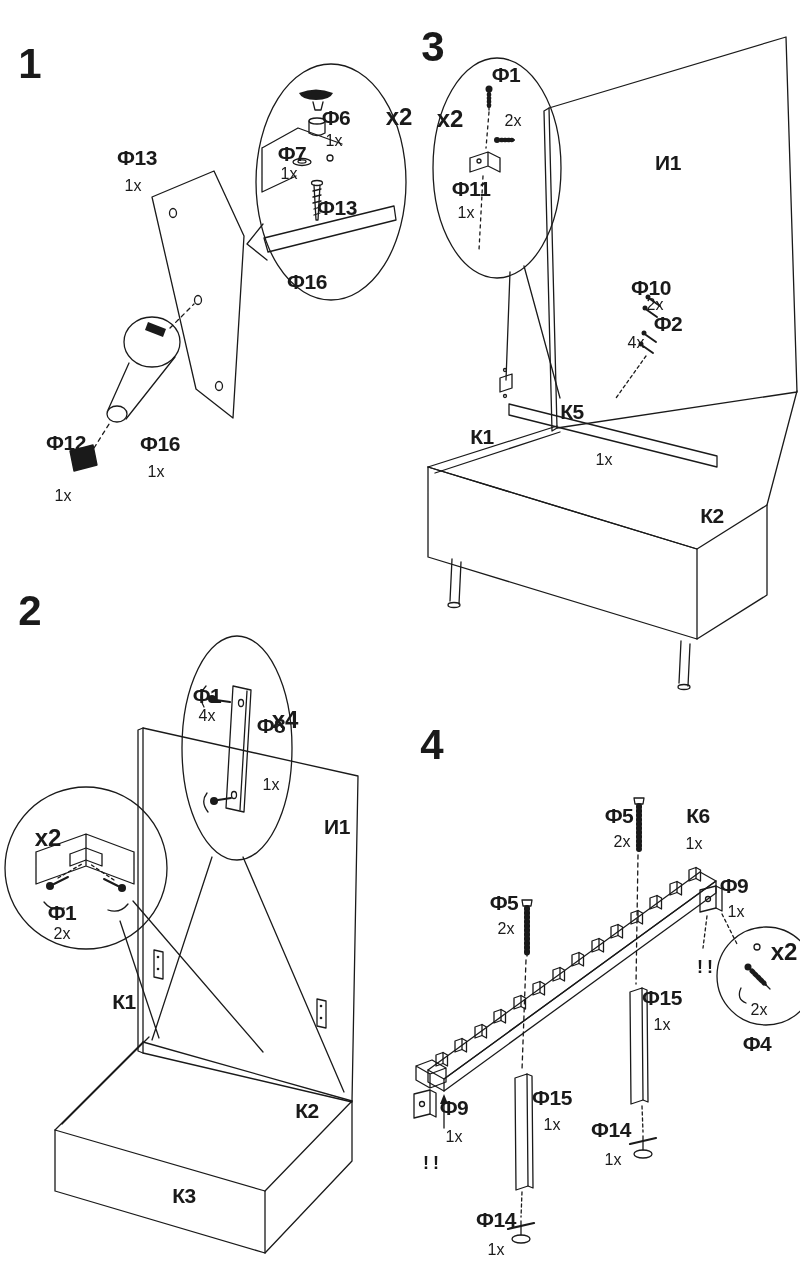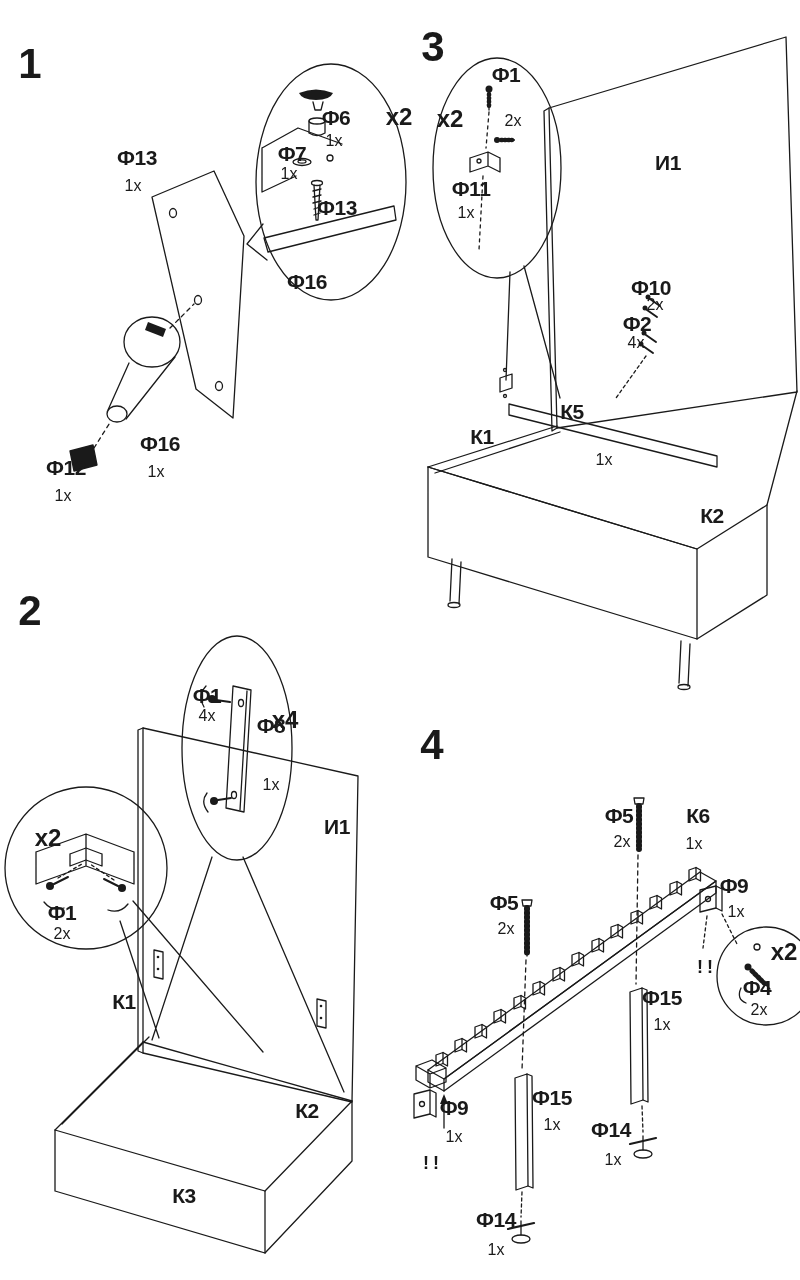--- a/index.html
+++ b/index.html
@@ -252,42 +252,42 @@
       </g>
     </g>
   </svg>
 
   <div>
     <div class="lbl stepnum" style="left:30px;top:64px">1</div>
     <div class="lbl part" style="left:137px;top:157px">Ф13</div>
     <div class="lbl qty" style="left:133px;top:186px">1x</div>
     <div class="lbl part" style="left:160px;top:443px">Ф16</div>
     <div class="lbl qty" style="left:156px;top:472px">1x</div>
-    <div class="lbl part" style="left:66px;top:467px">Ф12</div>
+    <div class="lbl part" style="left:66px;top:442px">Ф12</div>
     <div class="lbl qty" style="left:63px;top:496px">1x</div>
     <div class="lbl mult" style="left:399px;top:117px">x2</div>
     <div class="lbl part" style="left:336px;top:117px">Ф6</div>
     <div class="lbl qty" style="left:334px;top:141px">1x</div>
     <div class="lbl part" style="left:292px;top:153px">Ф7</div>
     <div class="lbl qty" style="left:289px;top:174px">1x</div>
     <div class="lbl part" style="left:337px;top:207px">Ф13</div>
     <div class="lbl part" style="left:307px;top:281px">Ф16</div>
   </div>
 
   <div>
     <div class="lbl stepnum" style="left:433px;top:47px">3</div>
     <div class="lbl part" style="left:506px;top:74px">Ф1</div>
     <div class="lbl qty" style="left:513px;top:121px">2x</div>
     <div class="lbl mult" style="left:450px;top:119px">x2</div>
     <div class="lbl part" style="left:471px;top:188px">Ф11</div>
     <div class="lbl qty" style="left:466px;top:213px">1x</div>
     <div class="lbl part" style="left:668px;top:162px">И1</div>
     <div class="lbl part" style="left:651px;top:287px">Ф10</div>
     <div class="lbl qty" style="left:655px;top:305px">2x</div>
-    <div class="lbl part" style="left:637px;top:323px">Ф2</div>
+    <div class="lbl part" style="left:668px;top:323px">Ф2</div>
     <div class="lbl qty" style="left:636px;top:343px">4x</div>
     <div class="lbl part" style="left:572px;top:411px">К5</div>
     <div class="lbl qty" style="left:604px;top:460px">1x</div>
     <div class="lbl part" style="left:482px;top:436px">К1</div>
     <div class="lbl part" style="left:712px;top:515px">К2</div>
   </div>
 
   <div>
     <div class="lbl stepnum" style="left:30px;top:611px">2</div>
     <div class="lbl part" style="left:207px;top:695px">Ф1</div>
@@ -318,19 +318,19 @@
     <div class="lbl qty" style="left:662px;top:1025px">1x</div>
     <div class="lbl part" style="left:552px;top:1097px">Ф15</div>
     <div class="lbl qty" style="left:552px;top:1125px">1x</div>
     <div class="lbl part" style="left:611px;top:1129px">Ф14</div>
     <div class="lbl qty" style="left:613px;top:1160px">1x</div>
     <div class="lbl part" style="left:454px;top:1107px">Ф9</div>
     <div class="lbl qty" style="left:454px;top:1137px">1x</div>
     <div class="lbl part" style="left:496px;top:1219px">Ф14</div>
     <div class="lbl qty" style="left:496px;top:1250px">1x</div>
     <div class="lbl mult" style="left:784px;top:952px">x2</div>
-    <div class="lbl part" style="left:757px;top:987px">Ф4</div>
+    <div class="lbl part" style="left:757px;top:1043px">Ф4</div>
     <div class="lbl qty" style="left:759px;top:1010px">2x</div>
     <div class="lbl warn" style="left:433px;top:1163px">!!</div>
     <div class="lbl warn" style="left:707px;top:967px">!!</div>
   </div>
 
 </div>
 
 </body></html>

